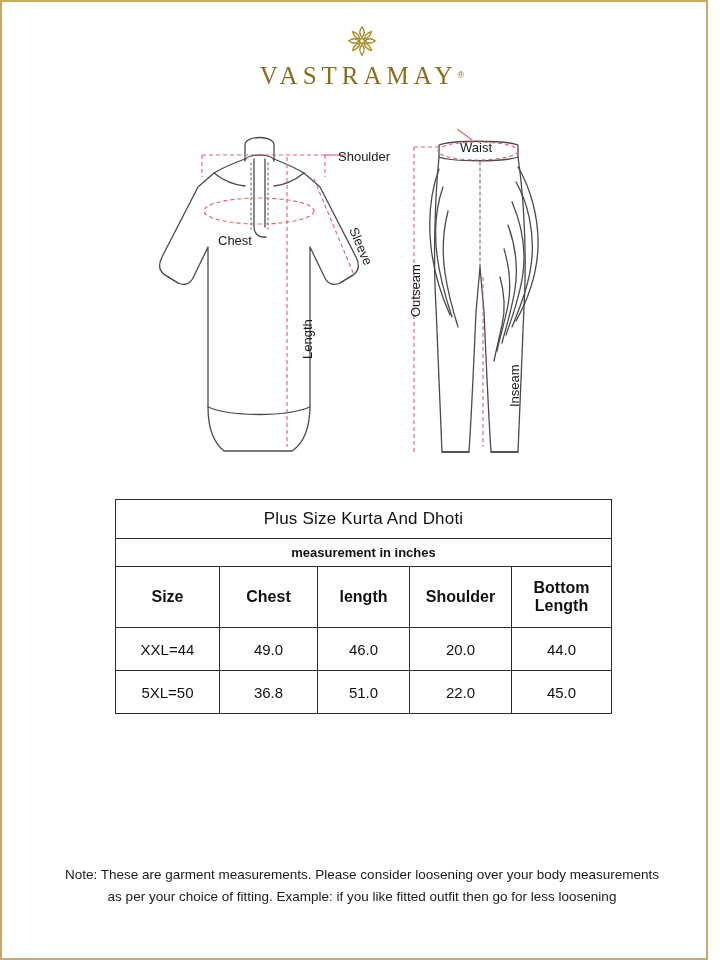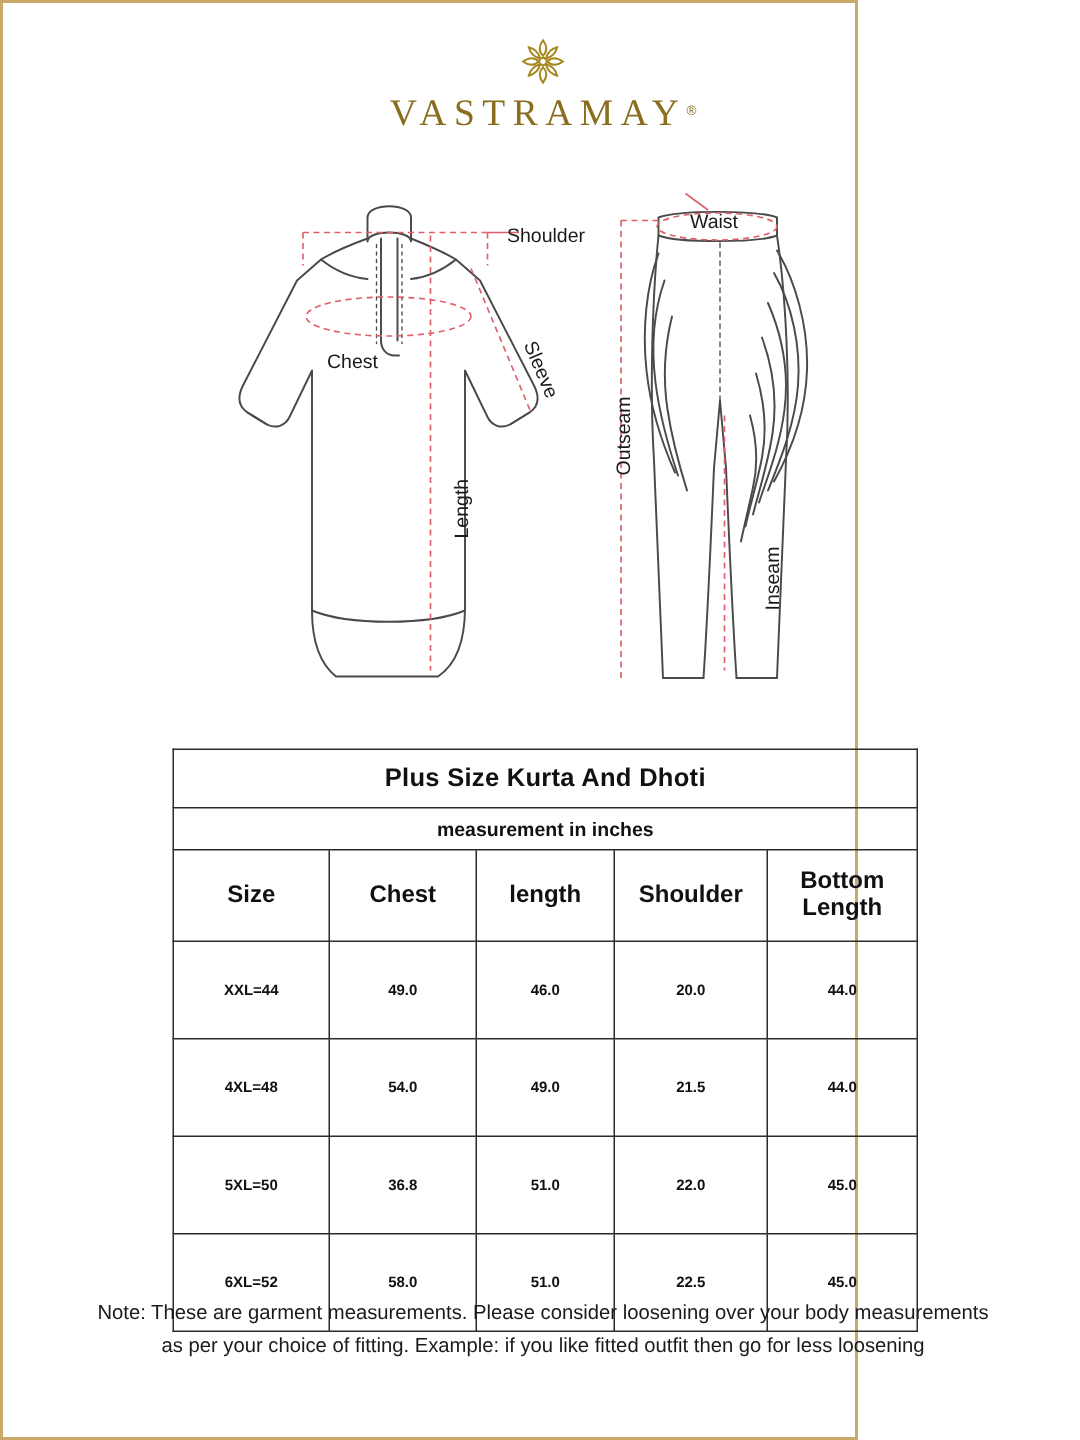--- a/index.html
+++ b/index.html
@@ -9,21 +9,21 @@
   body {
     width: 720px;
     height: 960px;
     background: #ffffff;
     font-family: "Liberation Sans", sans-serif;
     color: #1a1a1a;
     overflow: hidden;
   }
   .page {
     position: relative;
-    width: 572px;
+    width: 708px;
     height: 960px;
     box-sizing: border-box;
     border: 2px solid #c8a96a;
     background: #ffffff;
   }
   
   .brand {
     position: absolute;
     top: 22px;
     left: 0;
@@ -84,41 +84,41 @@
     table-layout: fixed;
   }
   table.size-table td, table.size-table th {
     border: 1px solid #2b2b2b;
     text-align: center;
     font-family: "Liberation Sans", sans-serif;
     color: #111;
   }
   .tbl-title {
     font-size: 17px;
-    font-weight: bold;
+    font-weight: normal;
     padding: 9px 4px;
     letter-spacing: 0.2px;
   }
   .tbl-sub {
     font-size: 13px;
     font-weight: bold;
     padding: 6px 4px;
   }
   .tbl-head td {
     font-size: 16px;
     font-weight: bold;
     padding: 6px 2px;
     line-height: 1.15;
     height: 48px;
     vertical-align: middle;
   }
   .tbl-body td {
-    font-size: 10px;
-    font-weight: bold;
-    padding: 19px 2px;
+    font-size: 15px;
+    font-weight: normal;
+    padding: 8px 2px;
     height: 26px;
   }
   col.c1 { width: 104px; }
   col.c2 { width: 98px; }
   col.c3 { width: 92px; }
   col.c4 { width: 102px; }
   col.c5 { width: 100px; }
 
   
   .note {
@@ -289,40 +289,26 @@
           <td>Bottom Length</td>
         </tr>
         <tr class="tbl-body">
           <td>XXL=44</td>
           <td>49.0</td>
           <td>46.0</td>
           <td>20.0</td>
           <td>44.0</td>
         </tr>
         <tr class="tbl-body">
-          <td>4XL=48</td>
-          <td>54.0</td>
-          <td>49.0</td>
-          <td>21.5</td>
-          <td>44.0</td>
-        </tr>
-        <tr class="tbl-body">
           <td>5XL=50</td>
           <td>36.8</td>
           <td>51.0</td>
           <td>22.0</td>
           <td>45.0</td>
         </tr>
-        <tr class="tbl-body">
-          <td>6XL=52</td>
-          <td>58.0</td>
-          <td>51.0</td>
-          <td>22.5</td>
-          <td>45.0</td>
-        </tr>
       </tbody>
     </table>
   </div>
 
   <div class="note">
     <div>Note: These are garment measurements. Please consider loosening over your body measurements</div>
     <div>as per your choice of fitting. Example: if you like fitted outfit then go for less loosening</div>
   </div>
 
 </div>

